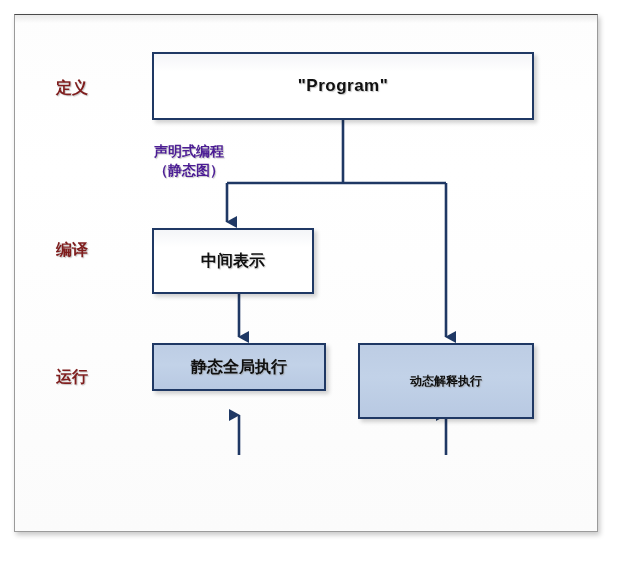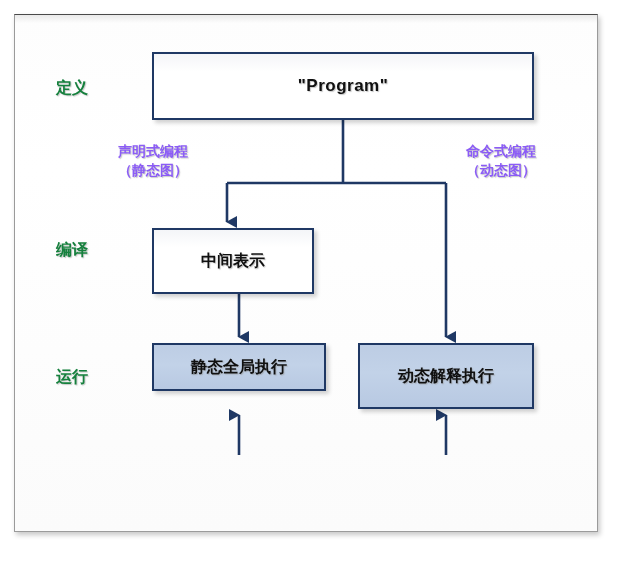--- a/index.html
+++ b/index.html
@@ -64,45 +64,46 @@
   .node.plain {
     background: linear-gradient(180deg, #f4f5f8 0%, #ffffff 28%, #ffffff 100%);
   }
   .node.filled {
     background: linear-gradient(180deg, #bdcde4 0%, #c2d2e8 45%, #b8c9e2 100%);
   }
 
   #node-program   { left: 152px; top: 52px;  width: 382px; height: 68px;  font-size: 17px; letter-spacing: .5px; }
   #node-ir        { left: 152px; top: 228px; width: 162px; height: 66px;  font-size: 16px; }
   #node-static    { left: 152px; top: 343px; width: 174px; height: 48px;  font-size: 16px; }
-  #node-dynamic   { left: 358px; top: 343px; width: 176px; height: 66px;  font-size: 16px; }
+  #node-dynamic   { left: 358px; top: 343px; width: 176px; height: 76px;  font-size: 12px; }
   #node-oplib     { left: 152px; top: 455px; width: 382px; height: 66px;  font-size: 16px; }
 
   
   .stage-label {
     position: absolute;
     font-size: 16px;
     font-weight: bold;
-    color: #15803d;
+    color: #7f1d1d;
     text-shadow: 1px 1px 1px rgba(150,150,150,0.5);
     white-space: nowrap;
   }
   #label-define  { left: 56px; top: 78px; }
   #label-compile { left: 56px; top: 240px; }
   #label-run     { left: 56px; top: 367px; }
 
   
   .edge-label {
     position: absolute;
     font-size: 14px;
     font-weight: bold;
-    color: #8b5cf6;
+    color: #4c1d95;
     text-shadow: 1px 1px 1px rgba(150,150,150,0.5);
     line-height: 1.38;
     white-space: nowrap;
+    margin-left: 36px;
   }
   #edge-label-left  { left: 118px; top: 142px; text-align: left; }
   #edge-label-right { left: 466px; top: 142px; text-align: left; }
 
   
   #connectors {
     position: absolute;
     left: 0; top: 0;
     width: 628px;
     height: 564px;
@@ -160,19 +161,15 @@
     <div class="node filled" id="node-static">静态全局执行</div>
 
     <div class="node filled" id="node-dynamic">动态解释执行</div>
 
 
     <div class="edge-label" id="edge-label-left">
       <div>声明式编程</div>
       <div>（静态图）</div>
     </div>
 
-    <div class="edge-label" id="edge-label-right">
-      <div>命令式编程</div>
-      <div>（动态图）</div>
-    </div>
 
   </div>
 </div>
 
 </body></html>

